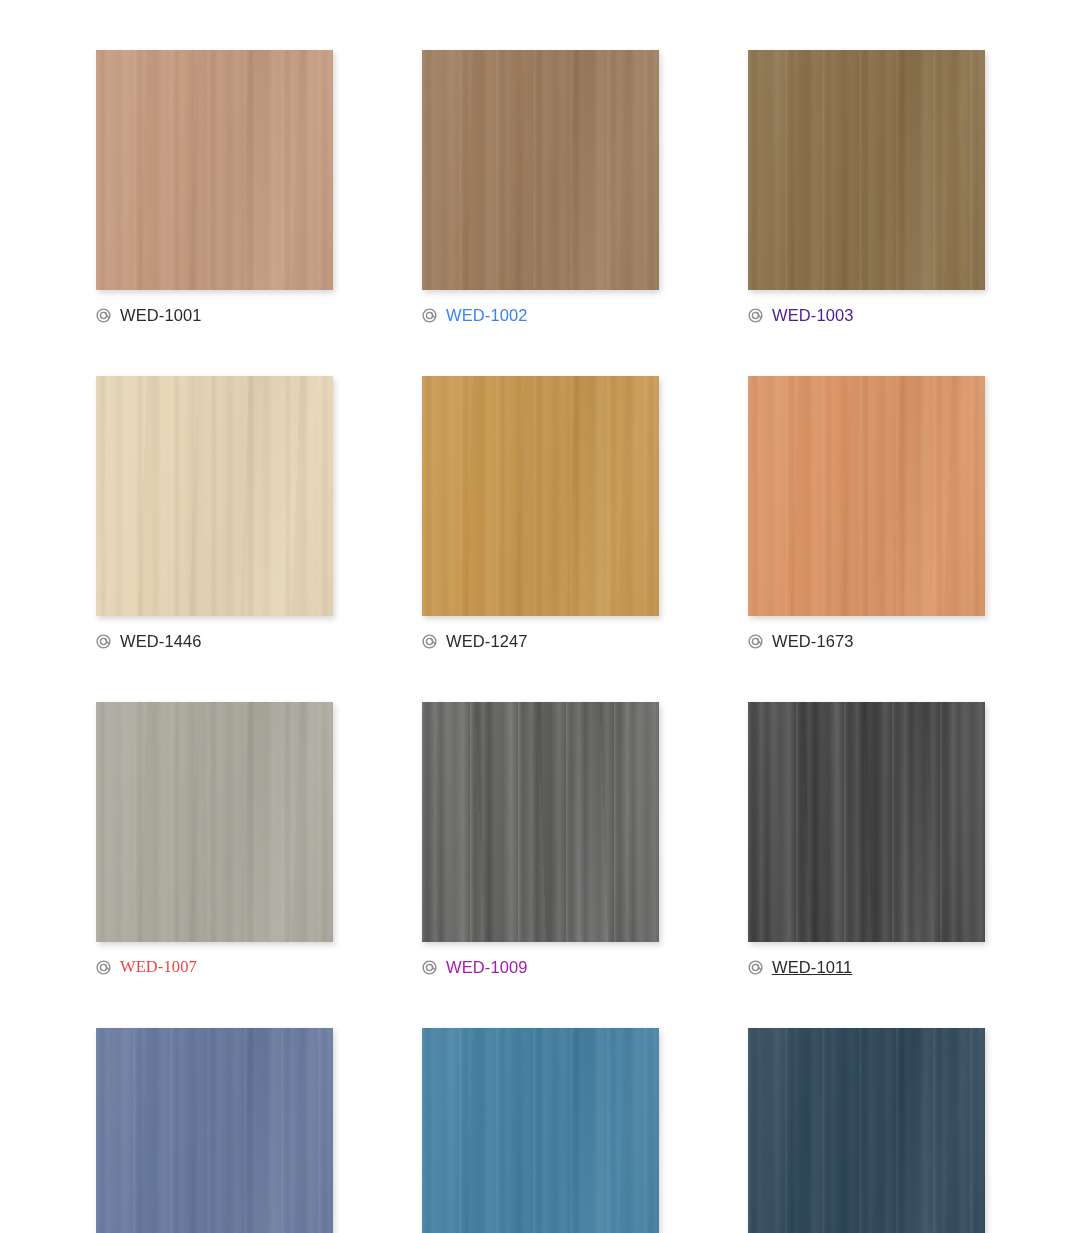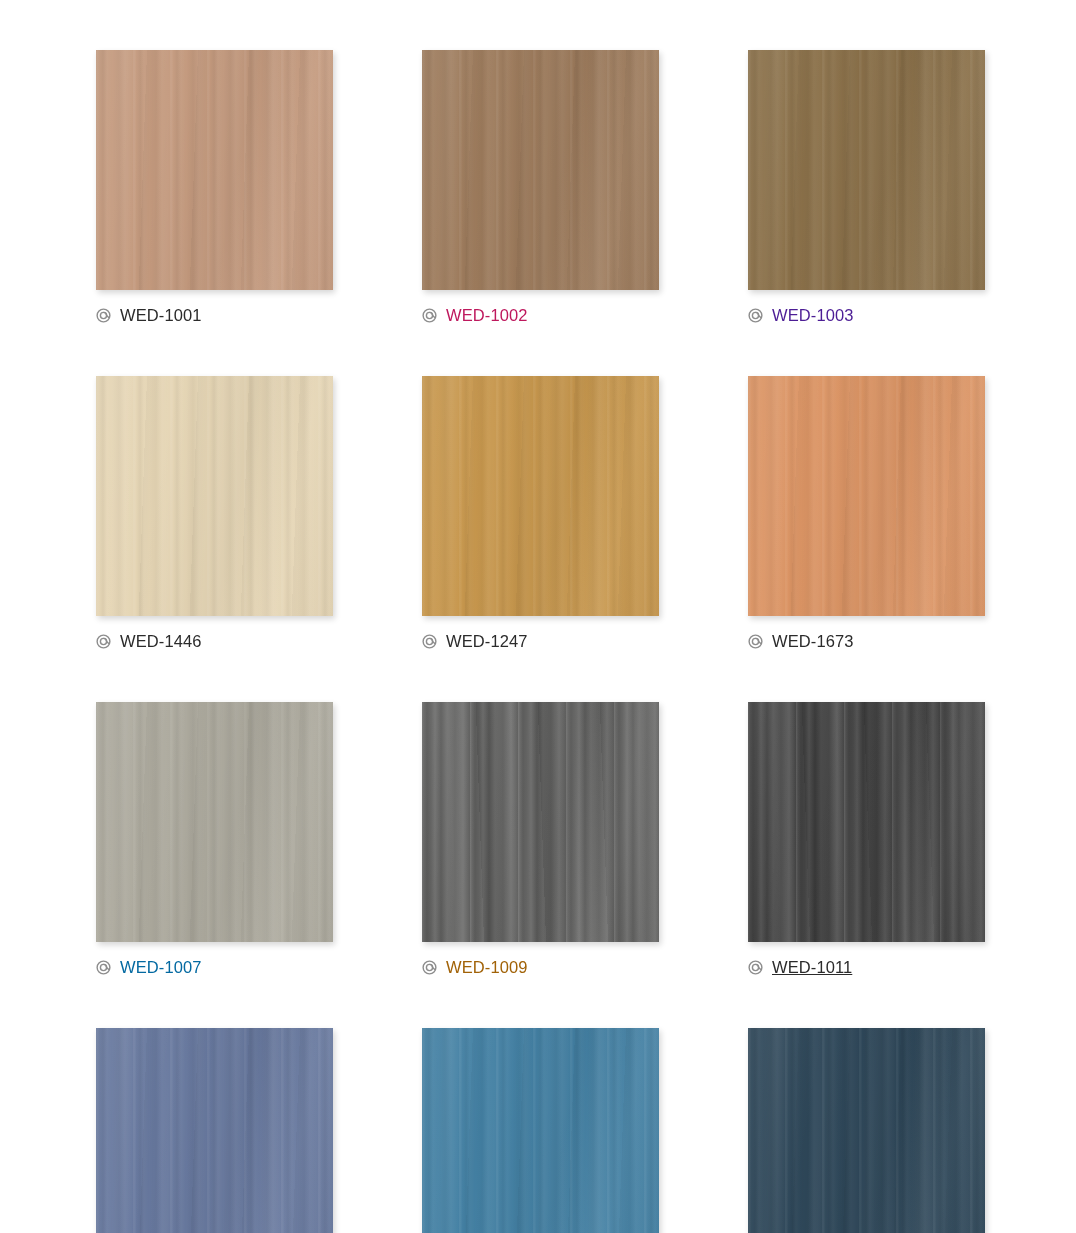--- a/index.html
+++ b/index.html
@@ -159,21 +159,21 @@
           <div class="grain"></div>
           <div class="sheen"></div>
         </div>
         <div class="swatch-label">
           <span class="label-icon"><svg viewBox="0 0 16 16" width="15" height="15" aria-hidden="true">
               <circle cx="8" cy="8" r="6.8" fill="none" stroke="#8d8d8d" stroke-width="1.5"></circle>
               <circle cx="8" cy="8" r="3.3" fill="none" stroke="#8d8d8d" stroke-width="1.5"></circle>
               <path d="M11.3 8 A3.3 3.3 0 0 0 8 4.7" fill="none" stroke="#8d8d8d" stroke-width="1.5"></path>
               <path d="M11.3 8 L14.2 10.6" fill="none" stroke="#8d8d8d" stroke-width="1.5"></path>
             </svg></span>
-          <span class="label-text" style="color: #be185d;">WED-1002</span>
+          <span class="label-text" style="color: #3b82f6;">WED-1002</span>
         </div>
       </div>
       <div class="swatch-cell">
         <div class="swatch-chip" style="background-color: rgb(138, 112, 73);">
           <div class="grain"></div>
           <div class="sheen"></div>
         </div>
         <div class="swatch-label">
           <span class="label-icon"><svg viewBox="0 0 16 16" width="15" height="15" aria-hidden="true">
               <circle cx="8" cy="8" r="6.8" fill="none" stroke="#8d8d8d" stroke-width="1.5"></circle>
@@ -234,36 +234,36 @@
           <div class="grain"></div>
           <div class="sheen"></div>
         </div>
         <div class="swatch-label">
           <span class="label-icon"><svg viewBox="0 0 16 16" width="15" height="15" aria-hidden="true">
               <circle cx="8" cy="8" r="6.8" fill="none" stroke="#8d8d8d" stroke-width="1.5"></circle>
               <circle cx="8" cy="8" r="3.3" fill="none" stroke="#8d8d8d" stroke-width="1.5"></circle>
               <path d="M11.3 8 A3.3 3.3 0 0 0 8 4.7" fill="none" stroke="#8d8d8d" stroke-width="1.5"></path>
               <path d="M11.3 8 L14.2 10.6" fill="none" stroke="#8d8d8d" stroke-width="1.5"></path>
             </svg></span>
-          <span class="label-text" style="color: #0369a1;">WED-1007</span>
+          <span class="label-text" style="color: #ef4444; font-family: Liberation Serif, serif;">WED-1007</span>
         </div>
       </div>
       <div class="swatch-cell">
         <div class="swatch-chip" style="background-color: rgb(98, 98, 97);">
           <div class="grain-heavy"></div>
           <div class="sheen"></div>
         </div>
         <div class="swatch-label">
           <span class="label-icon"><svg viewBox="0 0 16 16" width="15" height="15" aria-hidden="true">
               <circle cx="8" cy="8" r="6.8" fill="none" stroke="#8d8d8d" stroke-width="1.5"></circle>
               <circle cx="8" cy="8" r="3.3" fill="none" stroke="#8d8d8d" stroke-width="1.5"></circle>
               <path d="M11.3 8 A3.3 3.3 0 0 0 8 4.7" fill="none" stroke="#8d8d8d" stroke-width="1.5"></path>
               <path d="M11.3 8 L14.2 10.6" fill="none" stroke="#8d8d8d" stroke-width="1.5"></path>
             </svg></span>
-          <span class="label-text" style="color: #a16207;">WED-1009</span>
+          <span class="label-text" style="color: #a21caf;">WED-1009</span>
         </div>
       </div>
       <div class="swatch-cell">
         <div class="swatch-chip" style="background-color: rgb(67, 67, 67);">
           <div class="grain-heavy"></div>
           <div class="sheen"></div>
         </div>
         <div class="swatch-label">
           <span class="label-icon"><svg viewBox="0 0 16 16" width="15" height="15" aria-hidden="true">
               <circle cx="8" cy="8" r="6.8" fill="none" stroke="#8d8d8d" stroke-width="1.5"></circle>

